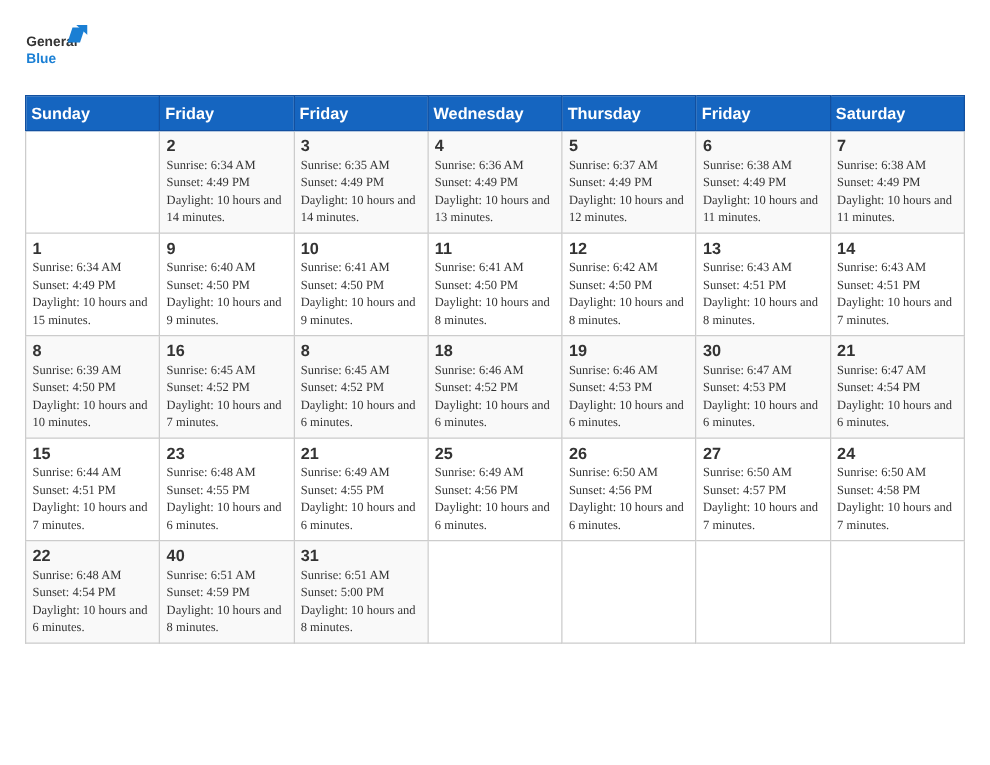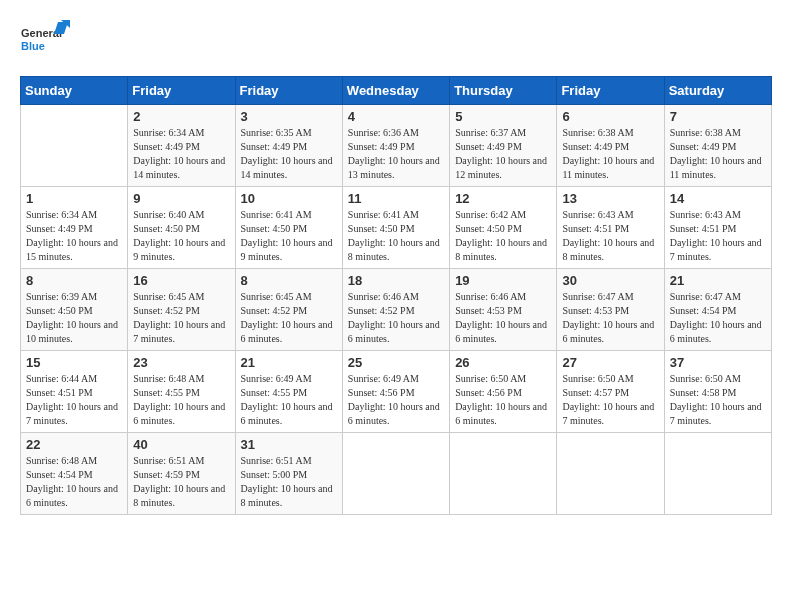--- a/index.html
+++ b/index.html
@@ -215,21 +215,21 @@
         </td>
         <td>
           <div class="day-number">26</div>
           <div class="day-info">Sunrise: 6:50 AM<br>Sunset: 4:56 PM<br>Daylight: 10 hours and 6 minutes.</div>
         </td>
         <td>
           <div class="day-number">27</div>
           <div class="day-info">Sunrise: 6:50 AM<br>Sunset: 4:57 PM<br>Daylight: 10 hours and 7 minutes.</div>
         </td>
         <td>
-          <div class="day-number">37</div>
+          <div class="day-number">24</div>
           <div class="day-info">Sunrise: 6:50 AM<br>Sunset: 4:58 PM<br>Daylight: 10 hours and 7 minutes.</div>
         </td>
       </tr>
       <tr>
         <td>
           <div class="day-number">22</div>
           <div class="day-info">Sunrise: 6:48 AM<br>Sunset: 4:54 PM<br>Daylight: 10 hours and 6 minutes.</div>
         </td>
         <td>
           <div class="day-number">40</div>

